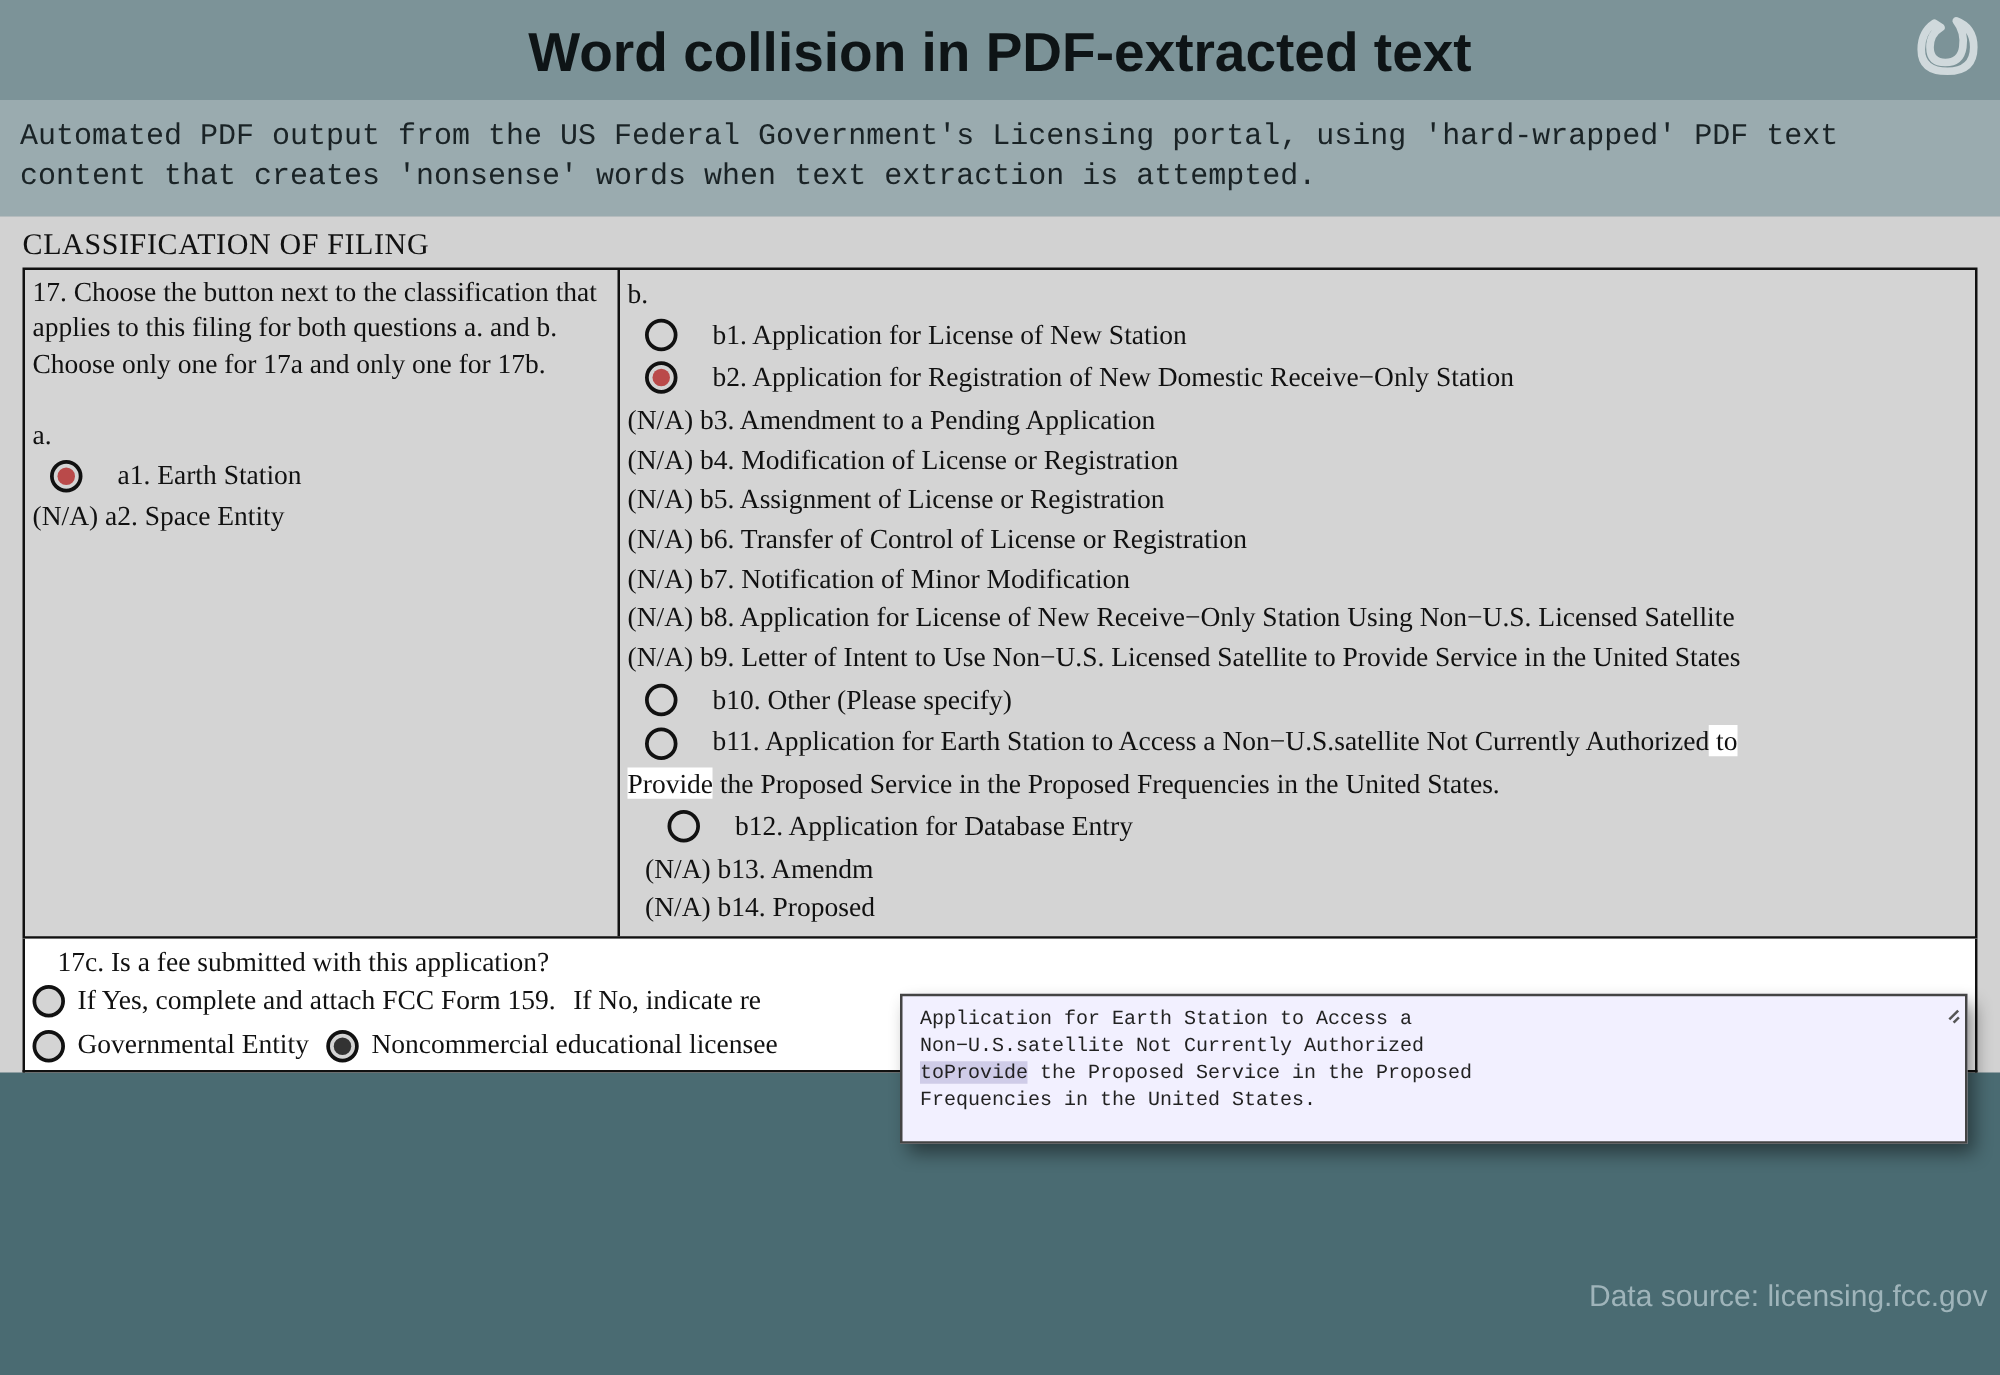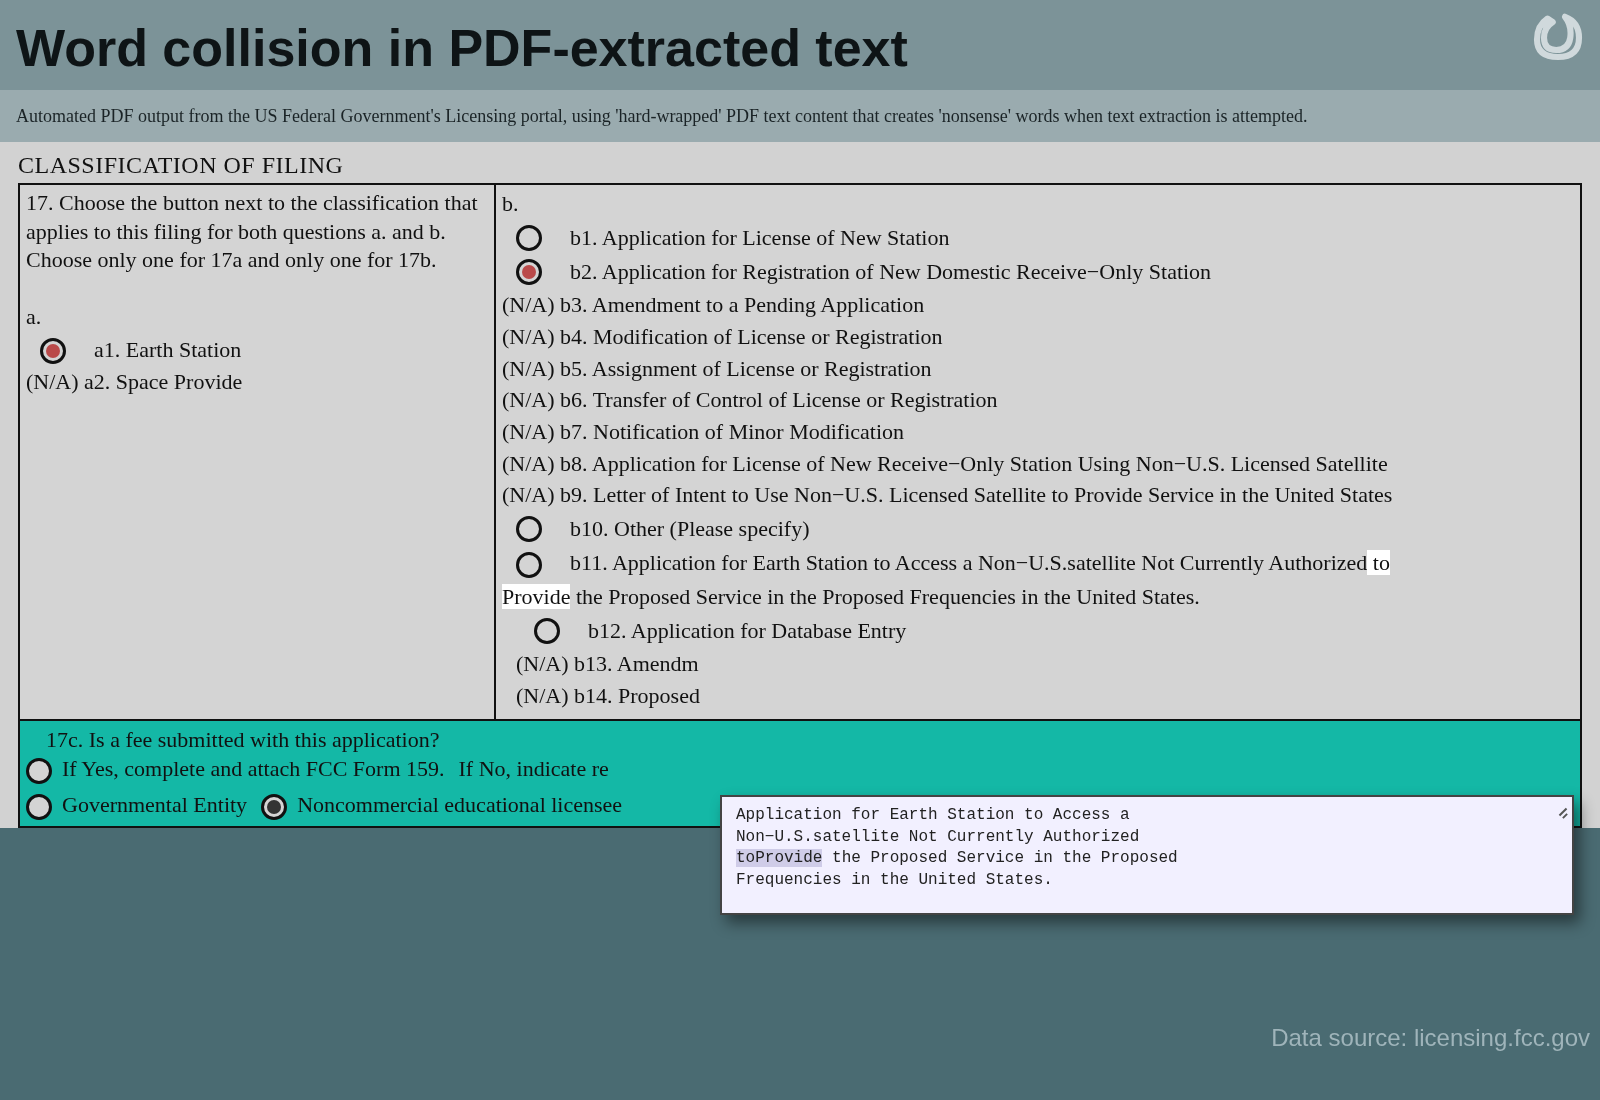--- a/index.html
+++ b/index.html
@@ -13,34 +13,35 @@
     height: 1100px;
     position: relative;
     background: #4a6b72;
     overflow: hidden;
   }
   .header-band {
     background: rgba(200, 208, 210, 0.4);
     padding: 18px 16px 12px 16px;
   }
   .title {
-    font-size: 52px;
+    font-size: 44px;
     font-weight: 700;
     color: #0e1416;
     font-family: "Segoe UI", Arial, sans-serif;
+    text-align: center;
   }
   .subtitle-band {
     background: rgba(220, 224, 226, 0.55);
     padding: 14px 16px 14px 16px;
   }
   .subtitle {
-    font-size: 18px;
+    font-size: 24px;
     color: #1a2326;
     line-height: 1.35;
-    font-family: Liberation Serif, serif;
+    font-family: Liberation Mono, monospace;
   }
   .logo-corner {
     position: absolute;
     top: 8px;
     right: 14px;
     width: 56px;
     height: 56px;
     opacity: 0.85;
   }
   .logo-corner svg { width: 100%; height: 100%; }
@@ -118,21 +119,21 @@
     background: #fff;
   }
 
   
   .form-bottom {
     border: 2px solid #111;
     border-top: 0;
     padding: 4px 6px 6px 6px;
     font-size: 22px;
     line-height: 1.35;
-    background: #14b8a6;
+    background: #ffffff;
   }
   .inline-opts {
     display: flex;
     align-items: center;
     gap: 14px;
     flex-wrap: wrap;
   }
   .inline-opts .pair {
     display: flex;
     align-items: flex-end;
@@ -209,21 +210,21 @@
     <div class="form-box">
       <div class="col-a">
         <div class="q17">17. Choose the button next to the classification that applies to this filing for both questions a. and b. Choose only one for 17a and only one for 17b.</div>
 
         <div class="plain-line">a.</div>
 
         <div class="opt-row">
           <span class="bubble filled"></span>
           <span class="opt-text">a1. Earth Station</span>
         </div>
-        <div class="plain-line">(N/A) a2. Space Provide</div>
+        <div class="plain-line">(N/A) a2. Space Entity</div>
       </div>
 
       <div class="col-b">
         <div class="plain-line">b.</div>
 
         <div class="opt-row">
           <span class="bubble"></span>
           <span class="opt-text">b1. Application for License of New Station</span>
         </div>
         <div class="opt-row">

